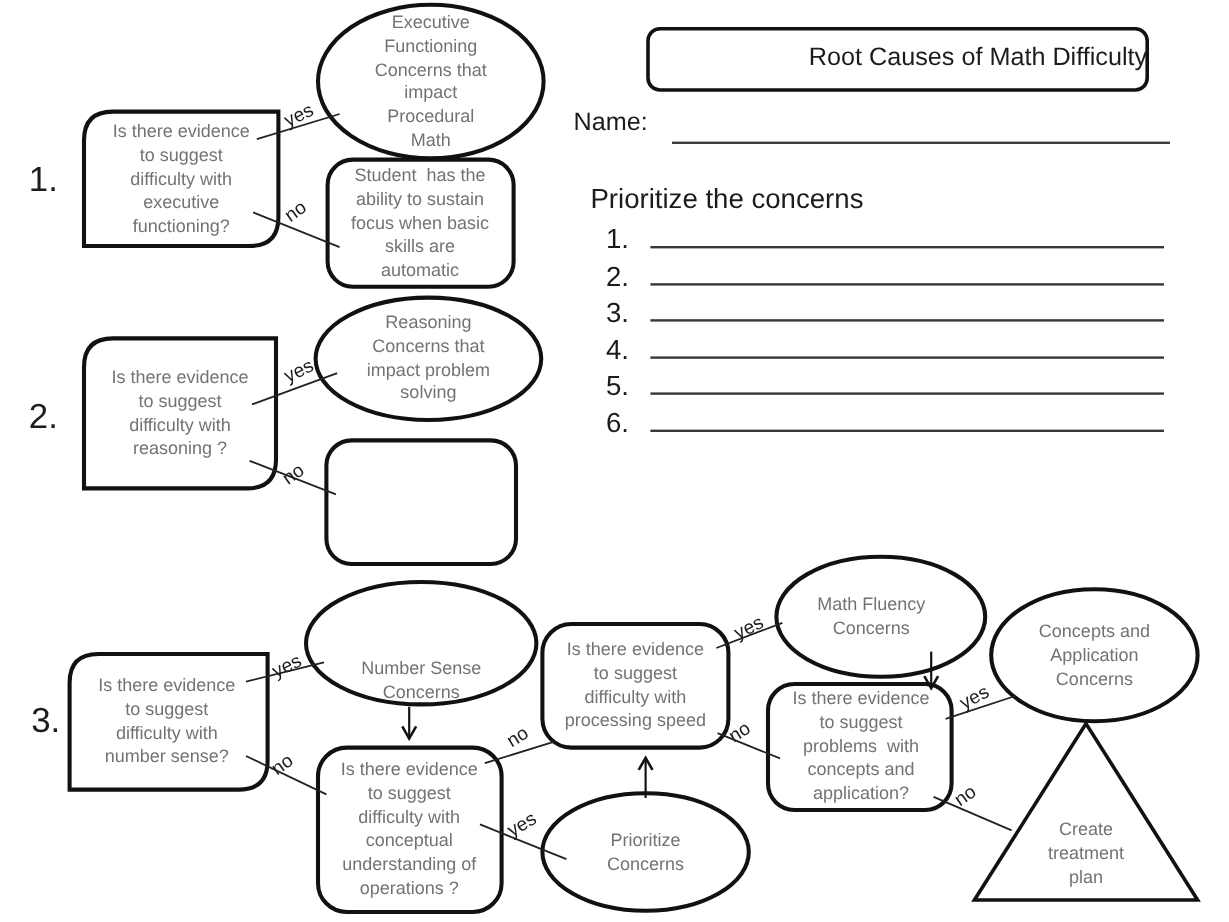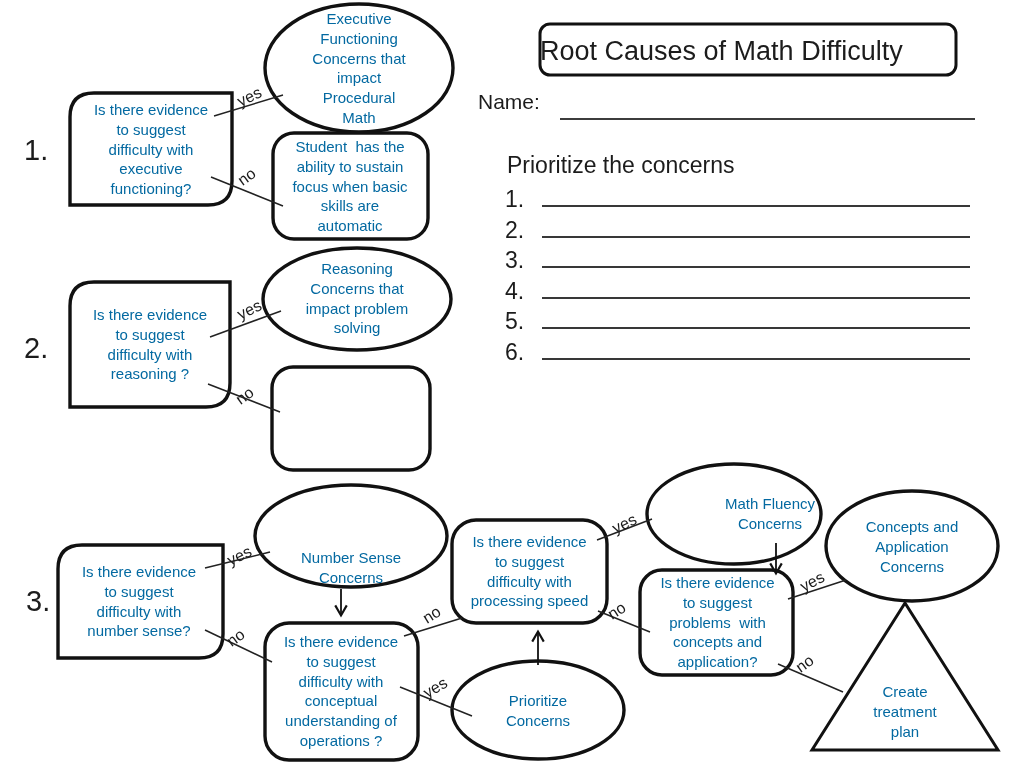--- a/index.html
+++ b/index.html
@@ -12,52 +12,52 @@
     color: #1c1c1c;
     overflow: hidden;
   }
   svg.shapes { position: absolute; left: 0; top: 0; }
   .txt {
     position: absolute;
     text-align: center;
     white-space: pre-wrap;
     font-size: 15px;
     line-height: 19.8px;
-    color: #0369a1;
+    color: #737373;
   }
   .lbl {
     position: absolute;
     font-size: 16px;
     color: #1c1c1c;
   }
   .secnum {
     position: absolute;
     font-size: 29px;
     color: #1c1c1c;
   }
   .page-title {
     position: absolute;
     left: 540px; top: 36px; width: 416px;
-    text-align: left;
-    font-size: 27px;
+    text-align: right;
+    font-size: 21px;
     color: #1c1c1c;
   }
   .name-label {
     position: absolute;
     left: 478px; top: 90px;
     font-size: 21px;
   }
   .name-line {
     position: absolute;
     left: 560px; top: 118px; width: 415px; height: 0;
     border-top: 2px solid #3c3c3c;
   }
   .prio-heading {
     position: absolute;
-    left: 507px; top: 152px;
+    left: 492px; top: 152px;
     font-size: 23px;
   }
   .prio-row { position: absolute; left: 505px; width: 470px; height: 30px; }
   .prio-num { position: absolute; left: 0; top: 0; font-size: 23px; }
   .prio-line {
     position: absolute; left: 37px; top: 19px; width: 428px; height: 0;
     border-top: 2px solid #383838;
   }
 </style>
 </head>
@@ -181,21 +181,21 @@
 difficulty with
 conceptual
 understanding of
 operations ?</div>
   <div class="txt" style="left:478px; top:691px; width:120px">Prioritize
 Concerns</div>
   <div class="txt" style="left:462px; top:532px; width:135px">Is there evidence
 to suggest
 difficulty with
 processing speed</div>
-  <div class="txt" style="left:710px; top:494px; width:120px">Math Fluency
+  <div class="txt" style="left:666px; top:494px; width:120px">Math Fluency
 Concerns</div>
   <div class="txt" style="left:650px; top:573px; width:135px">Is there evidence
 to suggest
 problems  with
 concepts and
 application?</div>
   <div class="txt" style="left:852px; top:517px; width:120px">Concepts and
 Application
 Concerns</div>
   <div class="txt" style="left:855px; top:682px; width:100px">Create

